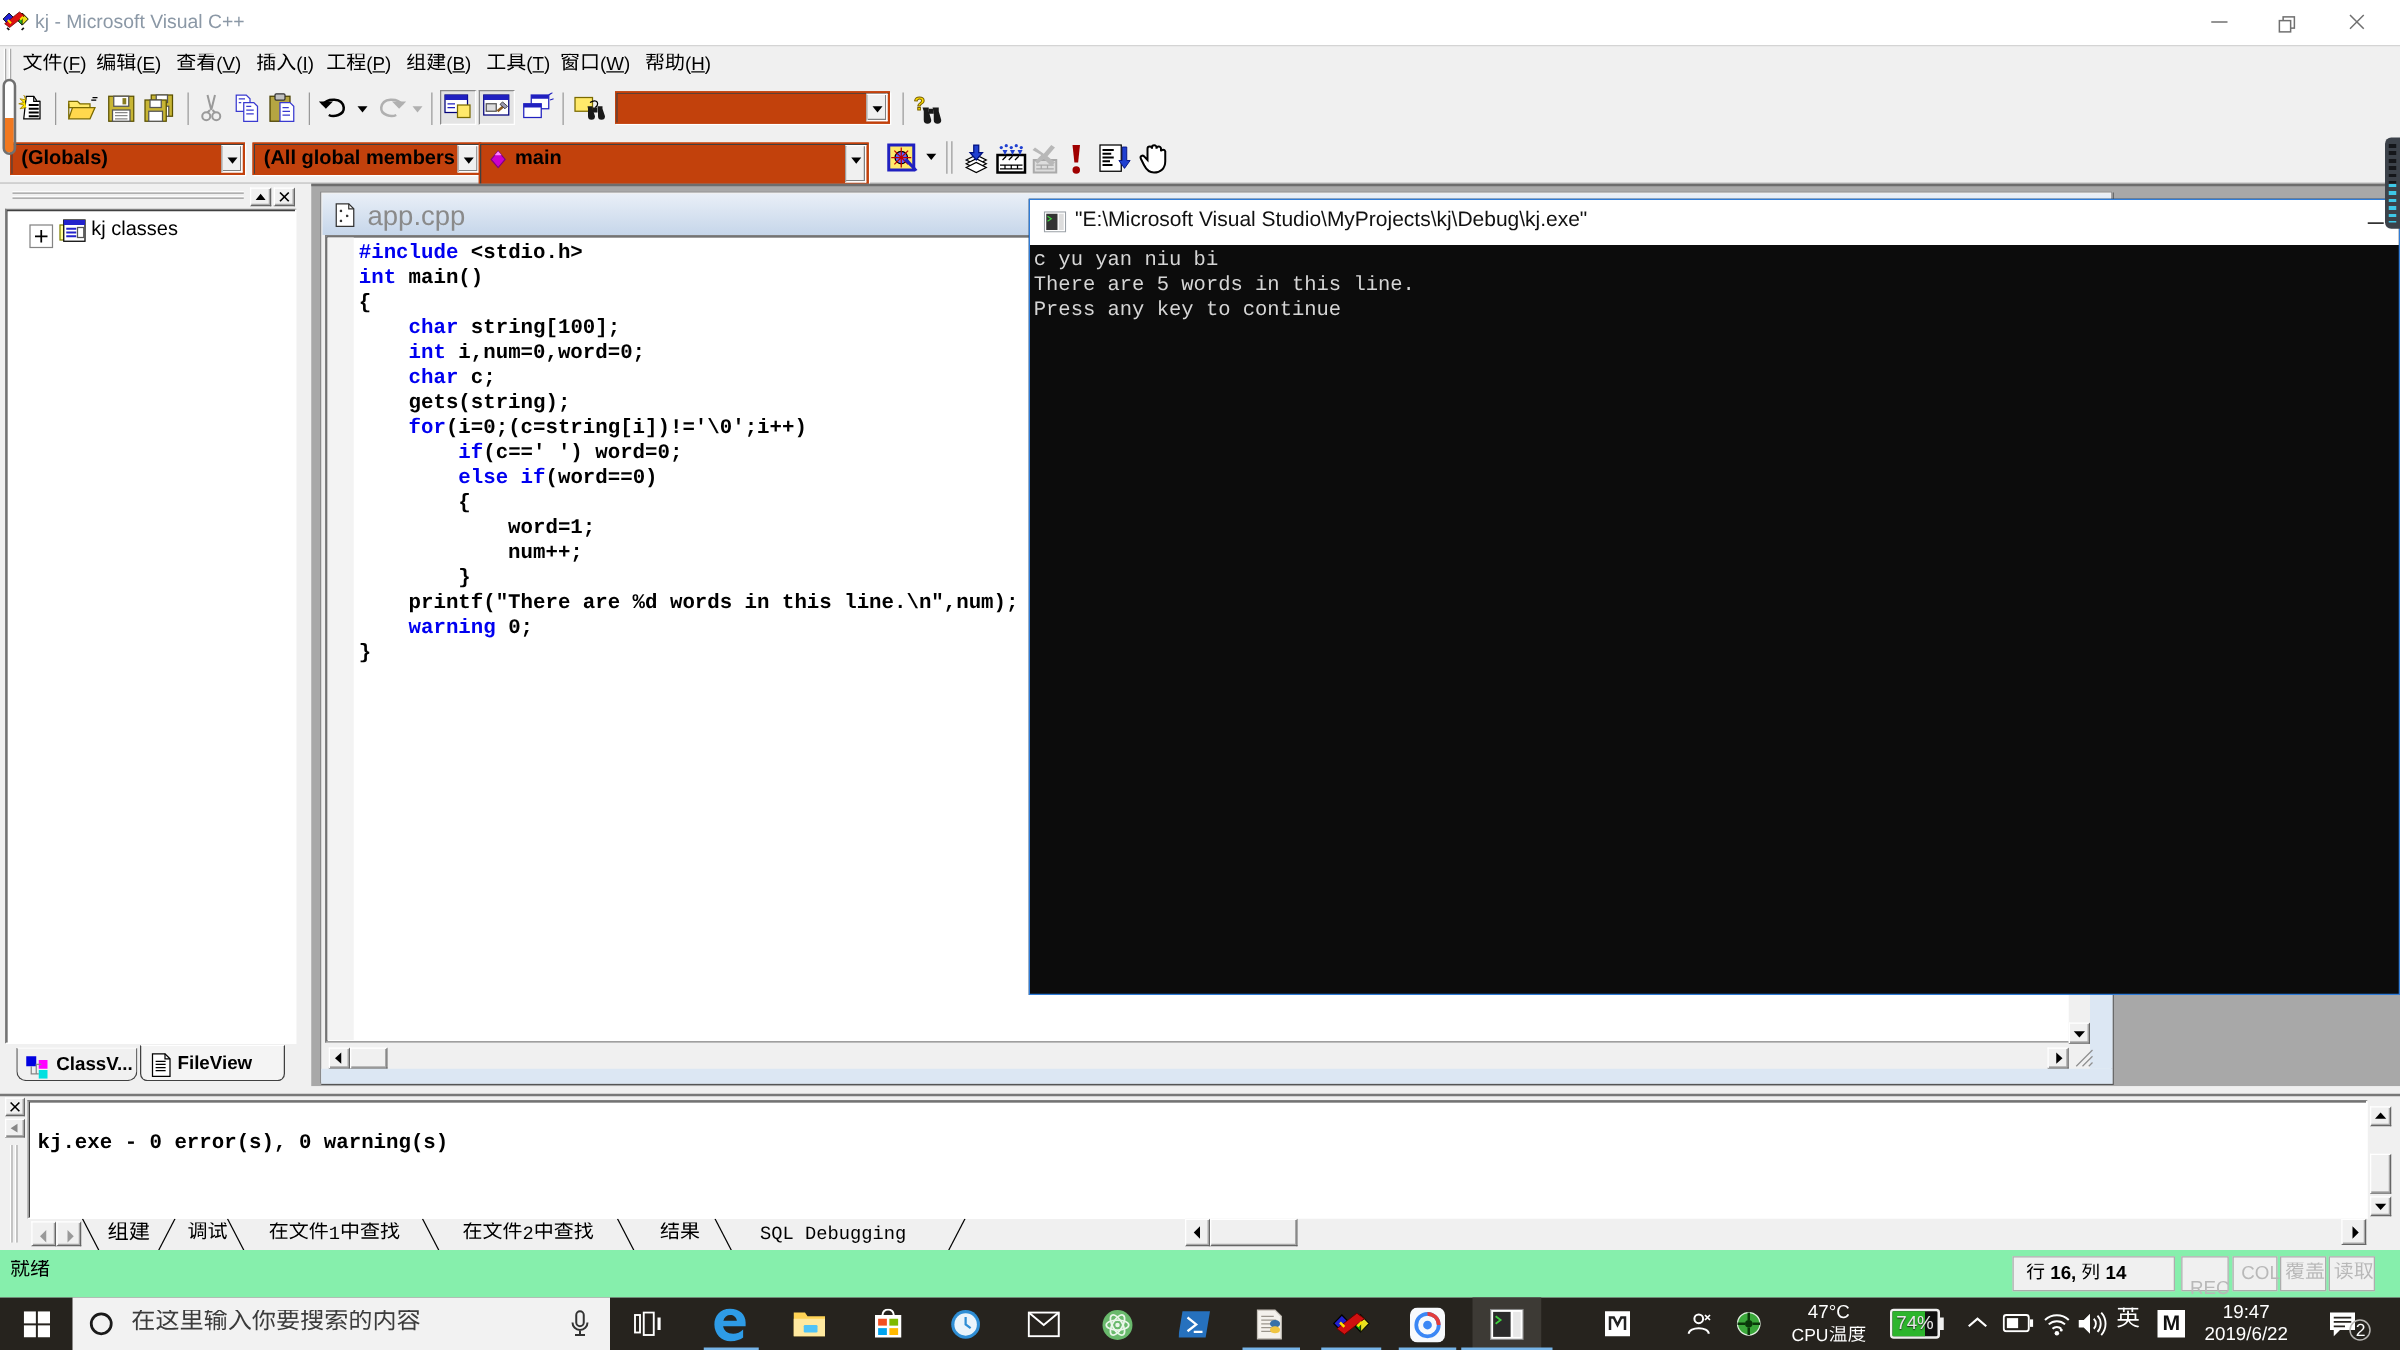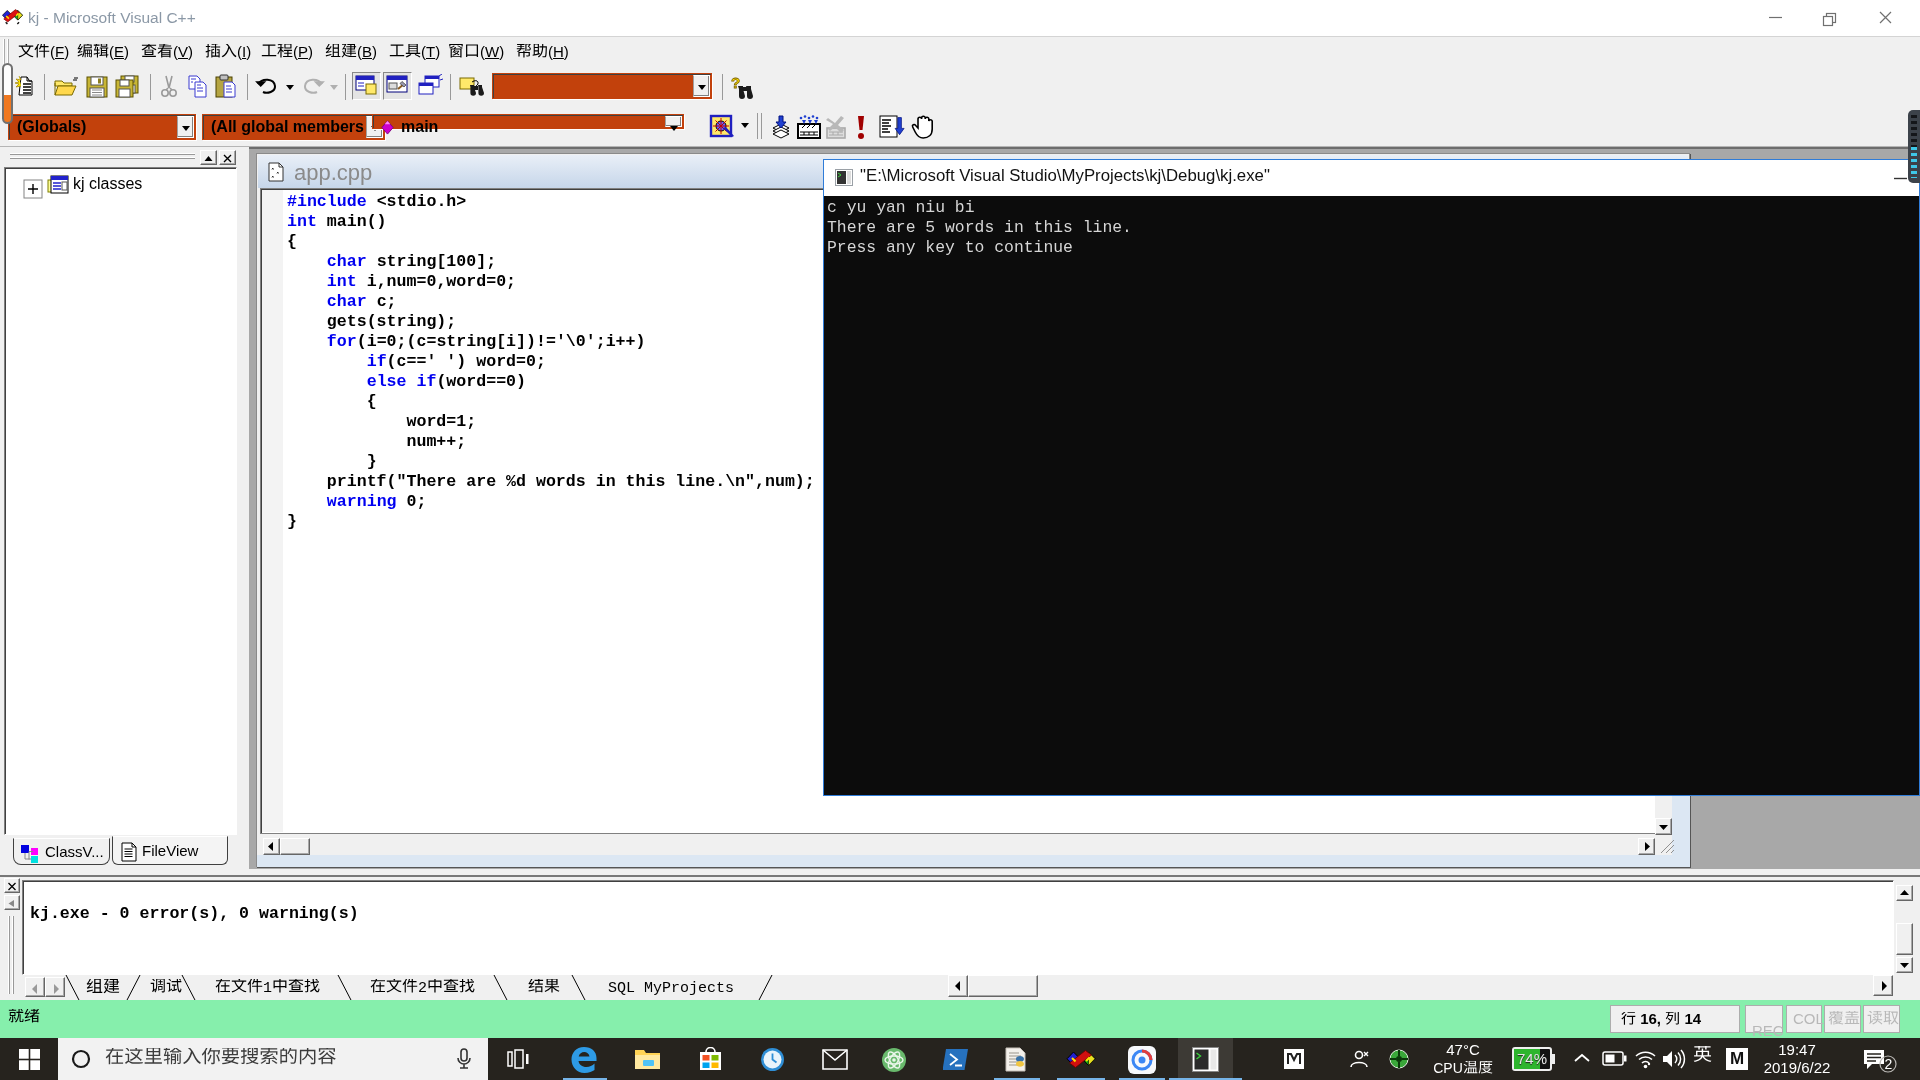--- a/index.html
+++ b/index.html
@@ -14,21 +14,21 @@
 
 #tb1{left:0;top:66px;width:1920px;height:42px;background:#f0f0f0}
 #tb2{left:0;top:108px;width:1920px;height:39px;background:#f0f0f0;border-bottom:1px solid #b5b5b5}
 .tsep{position:absolute;top:8px;width:1px;height:26px;background:#999}
 .combo{position:absolute;background:#c2410c;border:1px solid #c2410c;box-shadow:inset 1px 1px 0 #404040, 1px 1px 0 #fff}
 .combo .arrowbtn{position:absolute;right:1px;top:1px;bottom:1px;width:17px;background:#f0f0f0;border:1px solid #fff;border-left-color:#a0a0a0;box-shadow:inset -1px -1px 0 #808080}
 .darr{position:absolute;width:0;height:0;border:4px solid transparent;border-top:5px solid #000;left:4px;top:9px}
 
 #wsp{left:0;top:147px;width:249px;height:722px;background:#f0f0f0}
 #wsptree{left:4px;top:20px;width:233px;height:668px;background:#fff;border:1px solid #808080;border-right-color:#fff;border-bottom-color:#fff;box-shadow:inset 1px 1px 0 #404040}
-.tab{position:absolute;height:27px;background:#f0f0f0;border:1px solid #404040;border-top:1px solid #fff;border-radius:0 0 6px 6px;font-weight:normal;font-size:15px}
+.tab{position:absolute;height:27px;background:#f0f0f0;border:1px solid #404040;border-top:1px solid #fff;border-radius:0 0 6px 6px;font-weight:bold;font-size:15px}
 
 #mdi{left:249px;top:147px;width:1671px;height:748px;background:#a8a8a8;border-top:2px solid #6d6d6d}
 #editor{left:7px;top:4px;width:1434px;height:714px;background:#f0f0f0;border:1px solid #8a8a8a;box-shadow:1px 1px 0 #555}
 #edtitle{left:1px;top:1px;width:1430px;height:33px;background:linear-gradient(#e9eff7,#c6d6ea)}
 #edbody{left:3px;top:34px;width:1426px;height:646px;background:#fff;border:1px solid #808080;border-right:none;box-shadow:inset 1px 1px 0 #404040}
 #code{left:26px;top:3px;font:bold 16.6px "Liberation Mono",monospace;line-height:20px;white-space:pre;color:#000}
 .kw{color:#0000f0}
 
 #console{left:823px;top:159px;width:1097px;height:637px;background:#0c0c0c;border:1px solid #2f7cd8}
 #contitle{left:0;top:0;width:1095px;height:36px;background:#fff}
@@ -206,21 +206,21 @@
       <div class="arrowbtn">
         <div class="darr"></div>
       </div>
     </div>
 <div class="combo" style="left:202px;top:6px;width:183px;height:26px">
       <span style="position:absolute;left:8px;top:3px;font:bold 16px 'Liberation Sans';white-space:nowrap;overflow:hidden">(All global members</span>
       <div class="arrowbtn">
         <div class="darr"></div>
       </div>
     </div>
-<div class="combo" style="left:372px;top:6px;width:312px;height:15px">
+<div class="combo" style="left:383px;top:6px;width:312px;height:34px">
       <svg class="abs" style="left:7px;top:5px" width="15" height="15" viewBox="0 0 16 16">
         <path d="M8 1 L14 8 L8 15 L2 8 Z" fill="#cc00cc" stroke="#800080"></path>
         <path d="M8 1 L11 4.5 L5 4.5 Z" fill="#ff80ff" stroke="none"></path>
       </svg>
       <span style="position:absolute;left:8px;top:3px;font:bold 16px 'Liberation Sans';white-space:nowrap;overflow:hidden"><span style="margin-left:20px">main</span></span>
       <div class="arrowbtn">
         <div class="darr"></div>
       </div>
     </div>
 <svg class="abs" style="left:709px;top:6px" width="26" height="26" viewBox="0 0 26 26">
@@ -452,21 +452,21 @@
       </svg><svg style="width:16.0px;height:16px;vertical-align:-3.4px" viewBox="0 0 1000 1000">
         <path fill="#000" d="M295 542H700V626H295ZM295 408H700V490H295ZM221 354V680H778V354ZM74 740V808H930V740ZM460 -80V47H57V113H379C293 208 159 294 36 336C52 350 74 378 85 396C221 342 369 237 460 118V323H534V117C626 233 776 337 914 388C925 369 947 340 964 326C838 287 702 204 615 113H944V47H534V-80Z"></path>
       </svg><svg style="width:16.0px;height:16px;vertical-align:-3.4px" viewBox="0 0 1000 1000">
         <path fill="#000" d="M676 -18C725 25 784 89 811 131L871 87C843 46 782 -14 733 -56ZM189 -80V122H46V192H189V408C131 424 77 438 34 449L56 522L189 483V745C189 759 184 763 170 764C157 764 113 765 67 763C76 782 86 813 89 832C158 832 200 831 226 819C252 807 262 787 262 745V461L395 421L386 352L262 388V192H384V122H262V-80ZM829 295C795 371 746 446 686 514C664 440 646 350 633 250L941 217L933 147L625 179C616 99 610 13 607 -77H531C535 16 542 104 550 187L396 203L404 274L558 258C573 381 595 489 624 578C548 651 459 710 367 747C387 762 412 785 425 805C505 769 583 716 653 653C702 762 768 828 858 835C909 839 949 788 971 625C955 619 923 600 907 584C898 695 882 749 855 747C798 741 750 685 713 593C787 514 849 424 891 332Z"></path>
       </svg></div>
 <div class="abs" style="left:528px;top:109px;font-weight:normal;font-size:15px"><svg style="width:16.0px;height:16px;vertical-align:-3.4px" viewBox="0 0 1000 1000">
         <path fill="#000" d="M35 707 48 784C147 762 280 734 406 705L400 636C266 663 128 692 35 707ZM56 333C71 326 96 321 223 306C178 369 136 419 117 438C84 474 61 498 38 503C47 523 59 560 63 576C87 563 123 555 402 504C400 488 397 458 398 438L175 474C256 387 335 281 403 173L334 131C315 167 293 203 270 238L137 249C196 166 254 60 299 -42L222 -74C182 43 110 167 87 199C66 231 48 254 30 258C39 279 52 317 56 333ZM639 -81V54H408V126H639V282H433V354H926V282H716V126H943V54H716V-81ZM459 456V839H532V796H826V835H901V456ZM532 728V524H826V728Z"></path>
       </svg><svg style="width:16.0px;height:16px;vertical-align:-3.4px" viewBox="0 0 1000 1000">
         <path fill="#000" d="M159 -32V366H461V451H62V520H400C310 616 167 702 36 745C53 761 76 788 88 807C220 757 364 662 461 552V840H540V547C639 654 785 751 914 802C925 783 949 755 965 739C839 697 694 612 601 520H939V451H540V366H848V-32ZM236 197H461V301H236ZM540 197H767V301H540ZM236 33H461V135H236ZM540 33H767V135H540Z"></path>
       </svg></div>
-<div class="abs" style="left:608px;top:109px;font-weight:normal;font-size:15px"><span style="font-family:'Liberation Mono';font-size:15px">SQL MyProjects</span></div>
+<div class="abs" style="left:608px;top:109px;font-weight:normal;font-size:15px"><span style="font-family:'Liberation Mono';font-size:15px">SQL Debugging</span></div>
 <div class="abs scroll" style="left:948px;top:106px;width:945px;height:21px">
 <div class="sbtn" style="left:0;top:0;width:20px;height:22px"><svg width="18" height="20">
           <path d="M11 5 l-5 5 5 5 z" fill="#000"></path>
         </svg></div>
 <div class="sbtn" style="left:20px;top:0;width:70px;height:22px"></div>
 <div class="sbtn" style="left:925px;top:0;width:20px;height:21px"><svg width="18" height="20">
           <path d="M8 5 l5 5 -5 5 z" fill="#000"></path>
         </svg></div>
     </div>
 <div class="abs scroll" style="left:1896px;top:16px;width:17px;height:88px">

